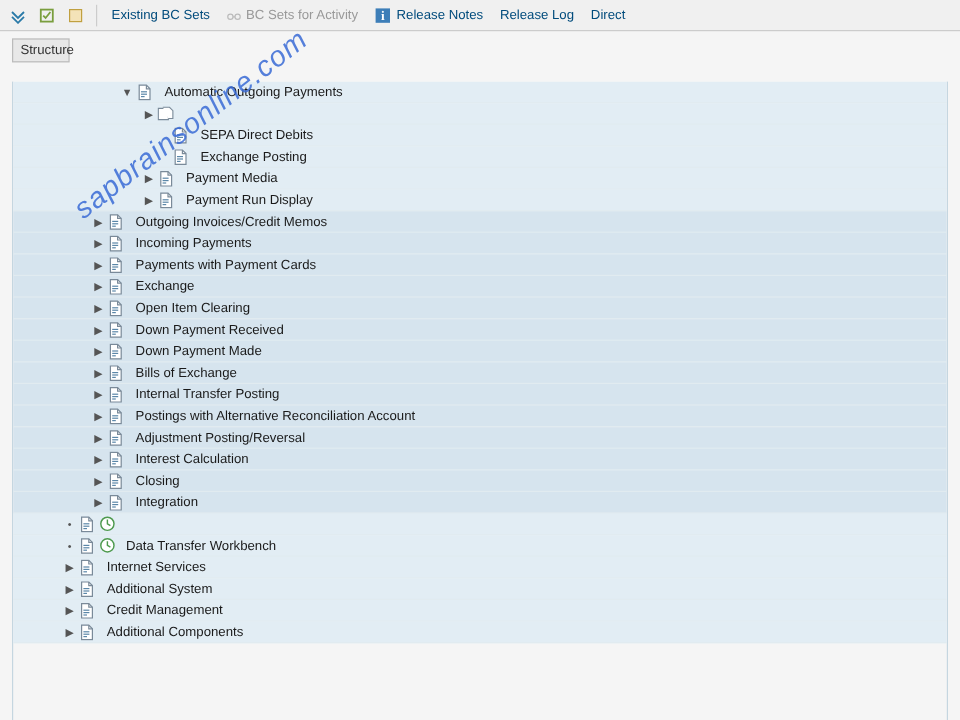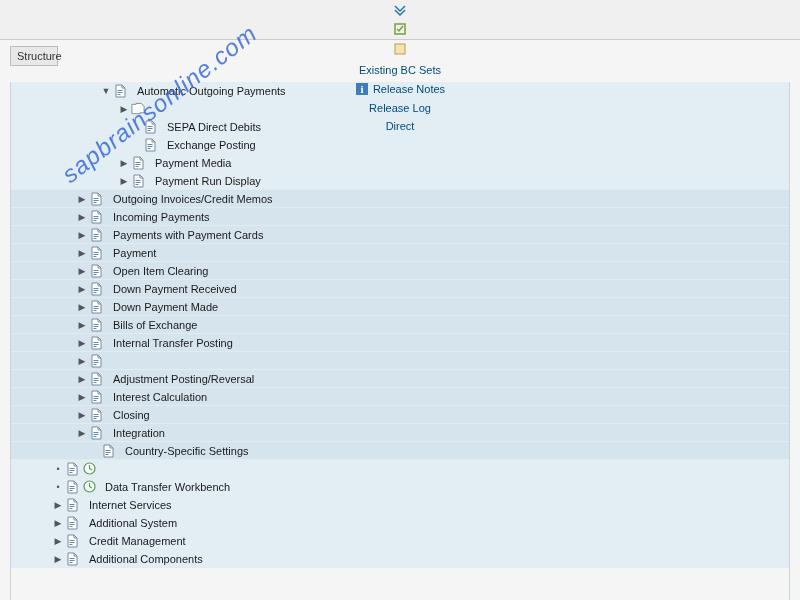--- a/index.html
+++ b/index.html
@@ -12,24 +12,23 @@
     overflow: hidden;
     width: 800px;
     height: 600px;
     position: relative;
   }
   .toolbar {
     display: flex;
     align-items: center;
     background: #f0f0f0;
     border-bottom: 1px solid #ccc;
-    height: 40px;
-    padding: 0 16px;
+    height: 26px;
+    padding: 0 4px;
     gap: 2px;
-    flex-direction: column;
   }
   .tb-btn {
     display: inline-flex;
     align-items: center;
     padding: 2px 4px;
     cursor: pointer;
   }
   .tb-sep {
     width: 1px;
     height: 18px;
@@ -132,20 +131,28 @@
     <svg width="14" height="14" viewBox="0 0 14 14">
         <rect x="2" y="2" width="10" height="10" fill="#f4e3b8" stroke="#c0a040"></rect>
       </svg>
   </span>
   <span class="tb-sep"></span>
 
   <span class="tb-item">
     <span>Existing BC Sets</span>
   </span>
 
+  <span class="tb-item disabled">
+    <svg width="12" height="12" viewBox="0 0 12 12">
+        <circle cx="3" cy="7" r="2.2" fill="none" stroke="#888"></circle>
+        <circle cx="9" cy="7" r="2.2" fill="none" stroke="#888"></circle>
+        <path d="M5 7 H7" stroke="#888"></path>
+      </svg>
+    <span>BC Sets for Activity</span>
+  </span>
 
 
   <span class="tb-item">
     <svg width="14" height="14" viewBox="0 0 14 14">
         <rect x="1" y="1" width="12" height="12" fill="#3d7eb8"></rect>
         <text x="7" y="11" text-anchor="middle" font-size="11" font-weight="bold" fill="white" font-family="Georgia">i</text>
       </svg>
     <span>Release Notes</span>
   </span>
 
@@ -288,21 +295,21 @@
       <span class="expander">▶</span>
       <span class="doc-icon">
         <svg width="13" height="14" viewBox="0 0 13 14">
           <path d="M2 1 H8 L11 4 V13 H2 Z" fill="#fff" stroke="#7a8a99"></path>
           <path d="M8 1 V4 H11" fill="none" stroke="#7a8a99"></path>
           <rect x="3.5" y="6" width="5" height="1" fill="#5b87a8"></rect>
           <rect x="3.5" y="8" width="5" height="1" fill="#5b87a8"></rect>
           <rect x="3.5" y="10" width="3" height="1" fill="#5b87a8"></rect>
         </svg>
       </span>
-      <span class="label">Payment</span>
+      <span class="label">Exchange</span>
     </div>
     <div class="row dark">
       <span class="indent" style="width: 66px;"></span>
       <span class="expander">▶</span>
       <span class="doc-icon">
         <svg width="13" height="14" viewBox="0 0 13 14">
           <path d="M2 1 H8 L11 4 V13 H2 Z" fill="#fff" stroke="#7a8a99"></path>
           <path d="M8 1 V4 H11" fill="none" stroke="#7a8a99"></path>
           <rect x="3.5" y="6" width="5" height="1" fill="#5b87a8"></rect>
           <rect x="3.5" y="8" width="5" height="1" fill="#5b87a8"></rect>
@@ -372,20 +379,21 @@
       <span class="expander">▶</span>
       <span class="doc-icon">
         <svg width="13" height="14" viewBox="0 0 13 14">
           <path d="M2 1 H8 L11 4 V13 H2 Z" fill="#fff" stroke="#7a8a99"></path>
           <path d="M8 1 V4 H11" fill="none" stroke="#7a8a99"></path>
           <rect x="3.5" y="6" width="5" height="1" fill="#5b87a8"></rect>
           <rect x="3.5" y="8" width="5" height="1" fill="#5b87a8"></rect>
           <rect x="3.5" y="10" width="3" height="1" fill="#5b87a8"></rect>
         </svg>
       </span>
+      <span class="label">Postings with Alternative Reconciliation Account</span>
     </div>
     <div class="row dark">
       <span class="indent" style="width: 66px;"></span>
       <span class="expander">▶</span>
       <span class="doc-icon">
         <svg width="13" height="14" viewBox="0 0 13 14">
           <path d="M2 1 H8 L11 4 V13 H2 Z" fill="#fff" stroke="#7a8a99"></path>
           <path d="M8 1 V4 H11" fill="none" stroke="#7a8a99"></path>
           <rect x="3.5" y="6" width="5" height="1" fill="#5b87a8"></rect>
           <rect x="3.5" y="8" width="5" height="1" fill="#5b87a8"></rect>
@@ -428,34 +436,20 @@
       <span class="doc-icon">
         <svg width="13" height="14" viewBox="0 0 13 14">
           <path d="M2 1 H8 L11 4 V13 H2 Z" fill="#fff" stroke="#7a8a99"></path>
           <path d="M8 1 V4 H11" fill="none" stroke="#7a8a99"></path>
           <rect x="3.5" y="6" width="5" height="1" fill="#5b87a8"></rect>
           <rect x="3.5" y="8" width="5" height="1" fill="#5b87a8"></rect>
           <rect x="3.5" y="10" width="3" height="1" fill="#5b87a8"></rect>
         </svg>
       </span>
       <span class="label">Integration</span>
-    </div>
-    <div class="row dark">
-      <span class="indent" style="width: 78px;"></span>
-      <span class="expander"></span>
-      <span class="doc-icon">
-        <svg width="13" height="14" viewBox="0 0 13 14">
-          <path d="M2 1 H8 L11 4 V13 H2 Z" fill="#fff" stroke="#7a8a99"></path>
-          <path d="M8 1 V4 H11" fill="none" stroke="#7a8a99"></path>
-          <rect x="3.5" y="6" width="5" height="1" fill="#5b87a8"></rect>
-          <rect x="3.5" y="8" width="5" height="1" fill="#5b87a8"></rect>
-          <rect x="3.5" y="10" width="3" height="1" fill="#5b87a8"></rect>
-        </svg>
-      </span>
-      <span class="label">Country-Specific Settings</span>
     </div>
     <div class="row light">
       <span class="indent" style="width: 42px;"></span>
       <span class="expander">•</span>
       <span class="doc-icon">
         <svg width="13" height="14" viewBox="0 0 13 14">
           <path d="M2 1 H8 L11 4 V13 H2 Z" fill="#fff" stroke="#7a8a99"></path>
           <path d="M8 1 V4 H11" fill="none" stroke="#7a8a99"></path>
           <rect x="3.5" y="6" width="5" height="1" fill="#5b87a8"></rect>
           <rect x="3.5" y="8" width="5" height="1" fill="#5b87a8"></rect>

